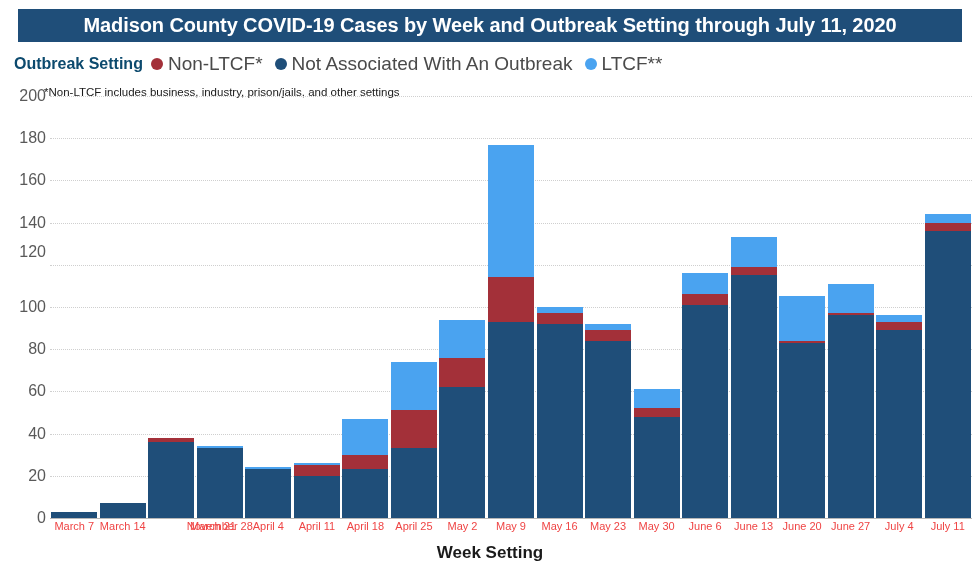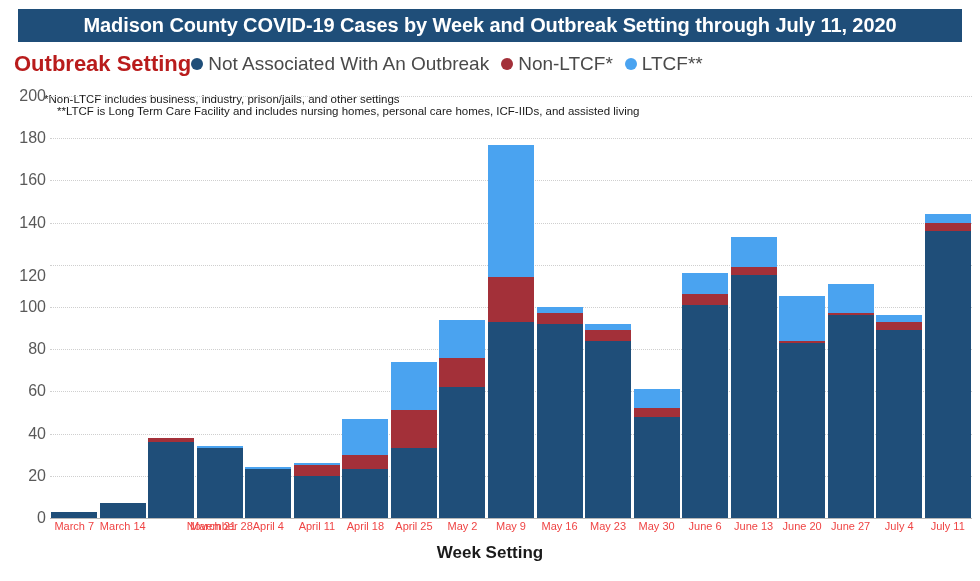--- a/index.html
+++ b/index.html
@@ -38,24 +38,24 @@
   
   .legend {
     position: absolute;
     left: 14px; top: 50px;
     display: flex;
     align-items: center;
     height: 28px;
     white-space: nowrap;
   }
   .legend-title {
-    font-size: 22px;
+    font-size: 16px;
     font-weight: 700;
-    color: #b91c1c;
-    margin-right: 0;
+    color: #0c4a6e;
+    margin-right: 8px;
   }
   .legend-item {
     display: flex;
     align-items: center;
     margin-right: 12px;
   }
   .legend-dot {
     width: 12px; height: 12px;
     border-radius: 50%;
     margin-right: 5px;
@@ -66,21 +66,21 @@
     color: #4a4a4a;
   }
 
   
   .footnote {
     position: absolute;
     font-size: 11.5px;
     color: #1a1a1a;
     white-space: nowrap;
   }
-  .footnote-1 { left: 44px; top: 93px; }
+  .footnote-1 { left: 44px; top: 86px; }
   .footnote-2 { left: 57px; top: 105px; }
 
   
   .plot-wrap {
     position: absolute;
     left: 0; top: 0;
     width: 980px; height: 581px;
   }
   .y-labels { position: absolute; left: 0; top: 0; width: 46px; height: 581px; }
   .y-label {
@@ -151,47 +151,46 @@
 <div id="page">
 
   <div class="title-bar">
     <span class="title-text">Madison County COVID-19 Cases by Week and Outbreak Setting through July 11, 2020</span>
   </div>
 
   <div class="legend">
     <span class="legend-title">Outbreak Setting</span>
 
     <span class="legend-item">
+      <span class="legend-dot" style="background:#A33039"></span>
+      <span class="legend-label">Non-LTCF*</span>
+    </span>
+
+    <span class="legend-item">
       <span class="legend-dot" style="background:#1F4E79"></span>
       <span class="legend-label">Not Associated With An Outbreak</span>
-    </span>
-
-    <span class="legend-item">
-      <span class="legend-dot" style="background:#A33039"></span>
-      <span class="legend-label">Non-LTCF*</span>
     </span>
 
     <span class="legend-item">
       <span class="legend-dot" style="background:#4AA3F0"></span>
       <span class="legend-label">LTCF**</span>
     </span>
   </div>
 
   <div class="footnote footnote-1">*Non-LTCF includes business, industry, prison/jails, and other settings</div>
-  <div class="footnote footnote-2">**LTCF is Long Term Care Facility and includes nursing homes, personal care homes, ICF-IIDs, and assisted living</div>
 
   <div class="plot-wrap">
     <div class="y-labels" id="y-labels">
         <div class="y-label" style="top: 518px;">0</div>
         <div class="y-label" style="top: 475.8px;">20</div>
         <div class="y-label" style="top: 433.6px;">40</div>
         <div class="y-label" style="top: 391.4px;">60</div>
         <div class="y-label" style="top: 349.2px;">80</div>
         <div class="y-label" style="top: 307px;">100</div>
-        <div class="y-label" style="top: 276px;">120</div>
+        <div class="y-label" style="top: 252px;">120</div>
         <div class="y-label" style="top: 222.6px;">140</div>
         <div class="y-label" style="top: 180.4px;">160</div>
         <div class="y-label" style="top: 138.2px;">180</div>
         <div class="y-label" style="top: 96px;">200</div>
       </div>
     <div id="gridlines">
         <div class="axis-base" style="top: 518px;"></div>
         <div class="gridline" style="top: 475.8px;"></div>
         <div class="gridline" style="top: 433.6px;"></div>
         <div class="gridline" style="top: 391.4px;"></div>

